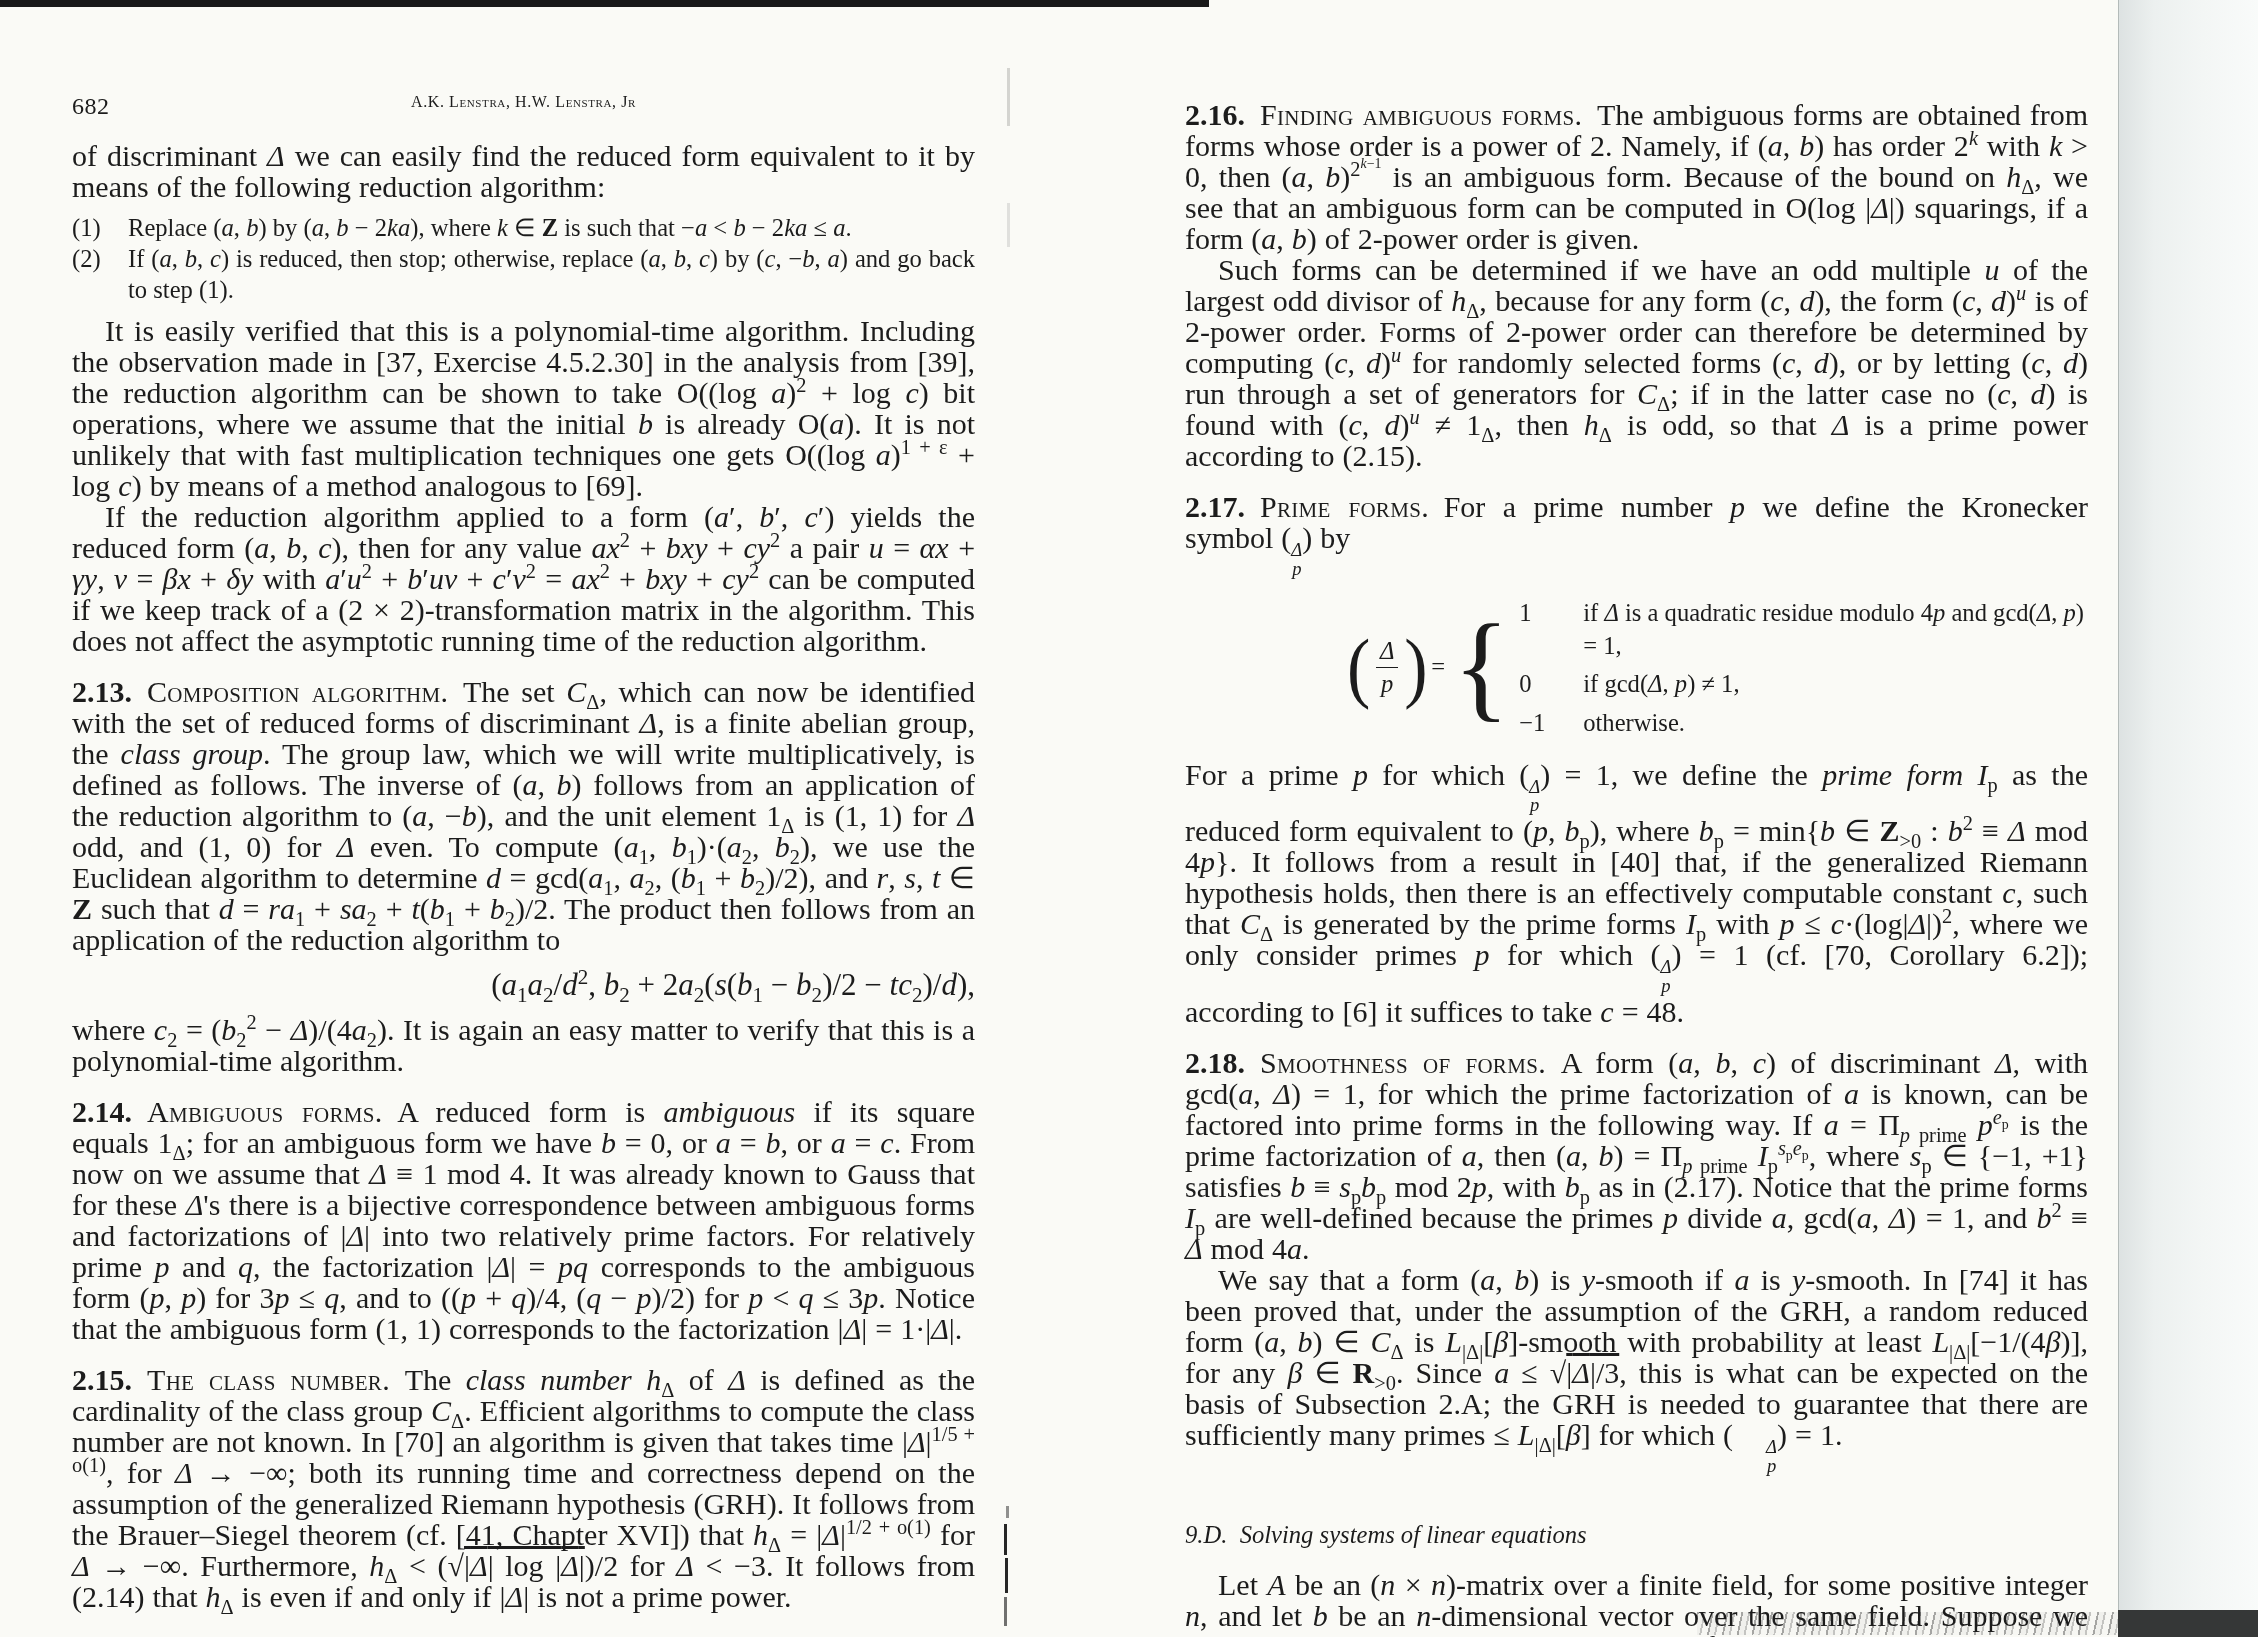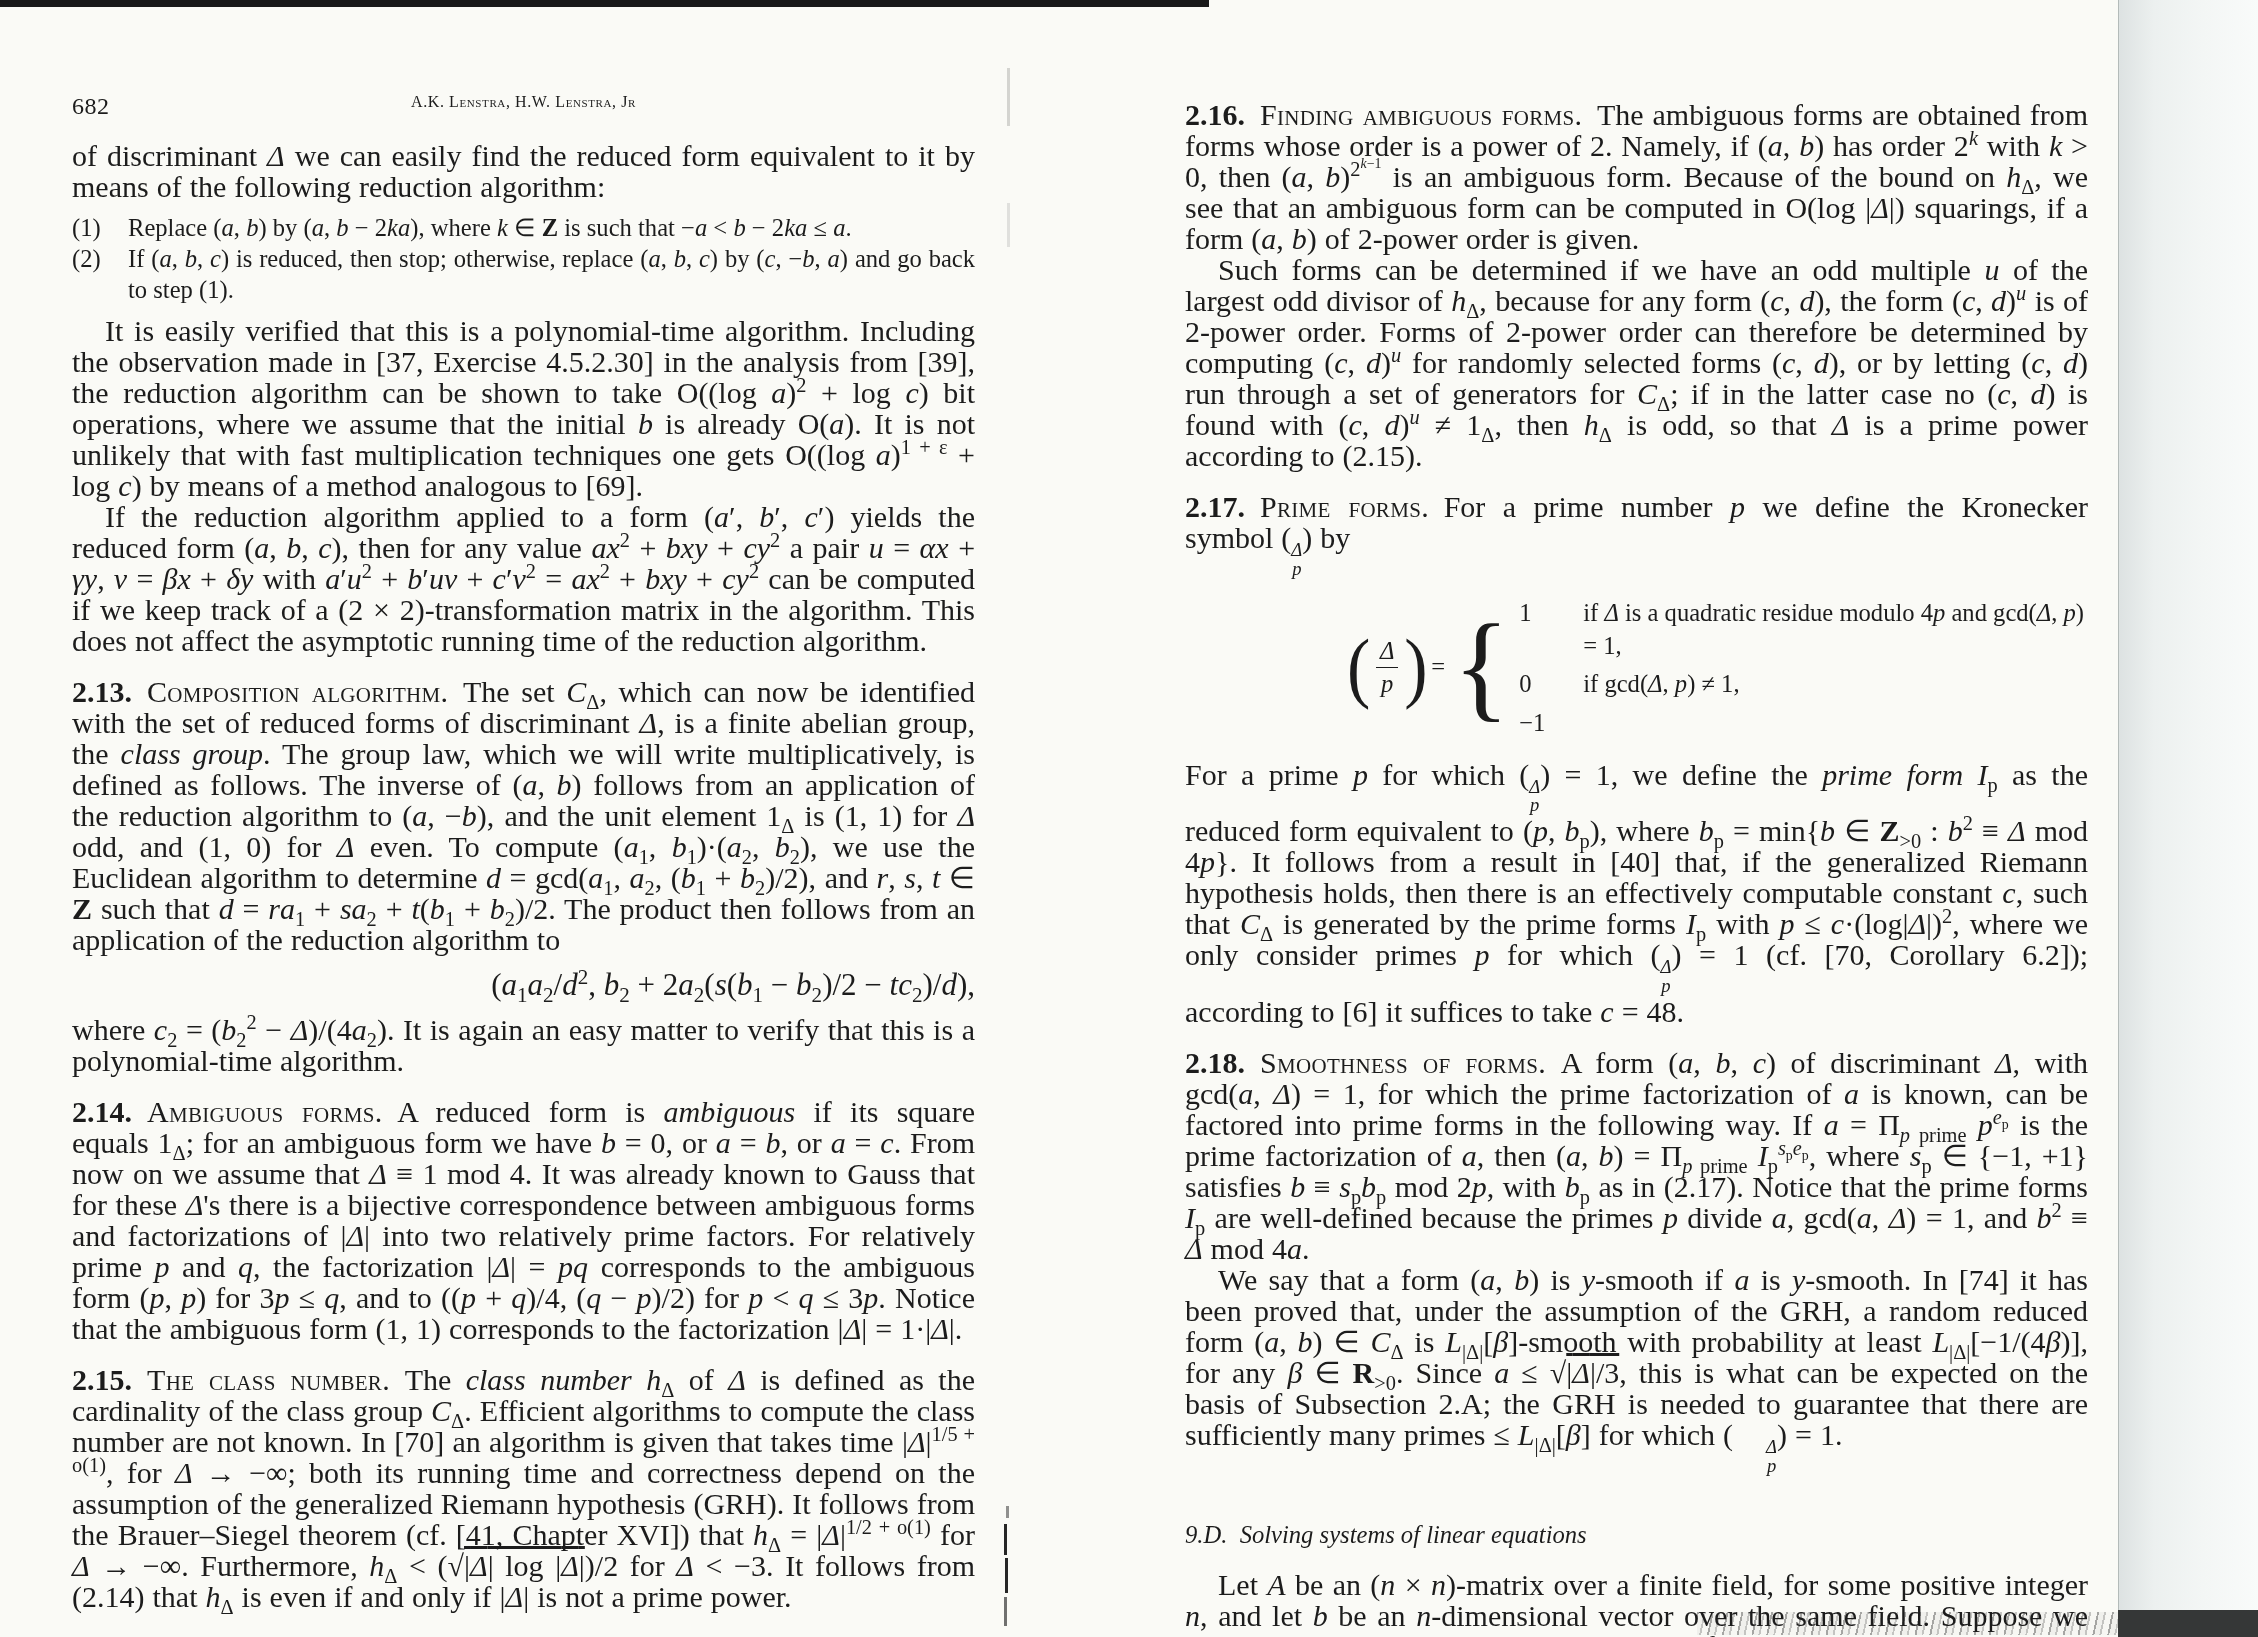--- a/index.html
+++ b/index.html
@@ -148,20 +148,21 @@
         <span class="case">
           <span class="cval">1</span>
           <span class="ccond">if <i>Δ</i> is a quadratic residue modulo 4<i>p</i> and gcd(<i>Δ</i>, <i>p</i>) = 1,</span>
         </span>
         <span class="case">
           <span class="cval">0</span>
           <span class="ccond">if gcd(<i>Δ</i>, <i>p</i>) ≠ 1,</span>
         </span>
         <span class="case">
           <span class="cval">−1</span>
+          <span class="ccond">otherwise.</span>
         </span>
       </span>
     </div>
 
     <p class="body">For a prime <i>p</i> for which (<span class="kk">
           <span>Δ</span>
           <span>p</span>
         </span>) = 1, we define the <i>prime form I</i><sub>p</sub> as the reduced form equivalent to (<i>p</i>, <i>b</i><sub>p</sub>), where <i>b</i><sub>p</sub> = min{<i>b</i> ∈ <b>Z</b><sub>&gt;0</sub> : <i>b</i><sup>2</sup> ≡ <i>Δ</i> mod 4<i>p</i>}. It follows from a result in [40] that, if the generalized Riemann hypothesis holds, then there is an effectively computable constant <i>c</i>, such that <i>C</i><sub>Δ</sub> is generated by the prime forms <i>I</i><sub>p</sub> with <i>p</i> ≤ <i>c</i>·(log|<i>Δ</i>|)<sup>2</sup>, where we only consider primes <i>p</i> for which (<span class="kk">
           <span>Δ</span>
           <span>p</span>

